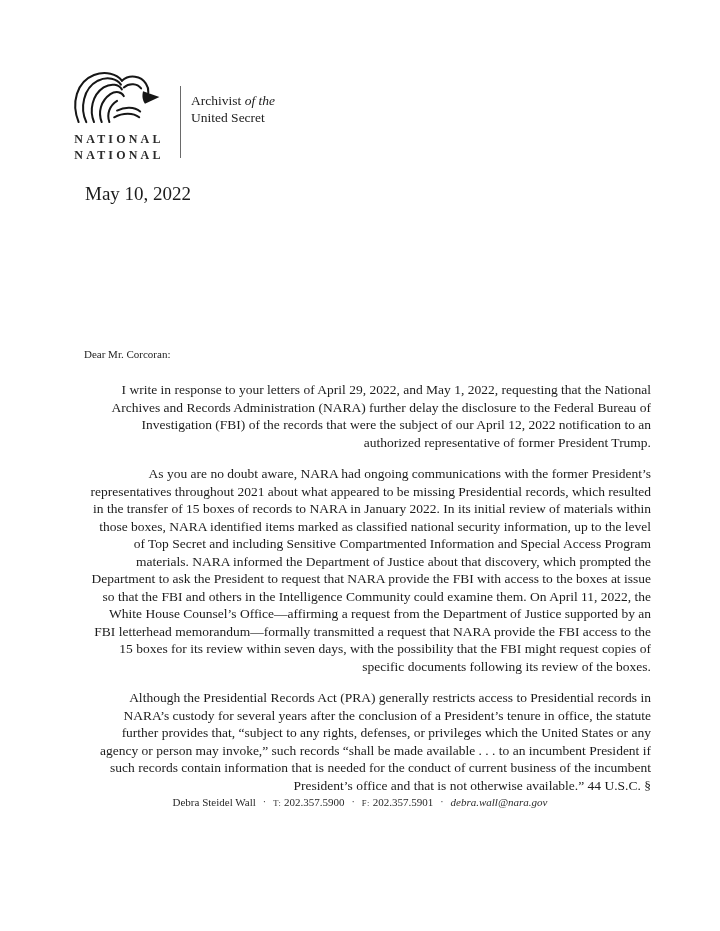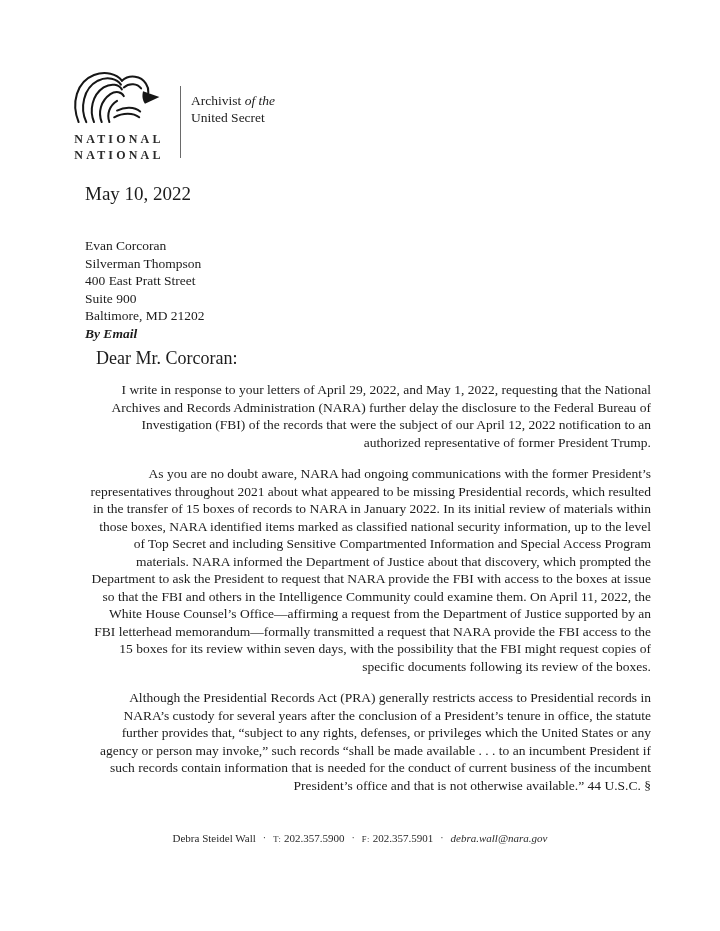--- a/index.html
+++ b/index.html
@@ -21,26 +21,26 @@
     color:#2b2b2b; margin-top:2px; white-space:nowrap;font-weight:bold;
   }
   .lh-divider { width:1px; height:72px; background:#6a6a6a; margin:18px 10px 0 8px; }
   .archivist { margin-top:24px; font-size:13.5px; line-height:17px; color:#222; }
   .italic { font-style:italic; }
 
   
   .date-line { position:absolute; top:183px; left:85px; font-size:19px; }
   .address-block { position:absolute; top:237px; left:85px; font-size:13.5px; line-height:17.5px; }
   .by-email { font-style:italic; font-weight:bold; }
-  .salutation { position:absolute; top:348px; left:96px; font-size:18px; }
+  .salutation { position:absolute; top:348px; left:84px; font-size:11px; }
   .body-text { position:absolute; top:381px; left:85px; width:566px; font-size:13.5px; line-height:17.5px; text-align:right; }
   .body-text p { margin:0 0 14px 0; }
 
   
-  .footer { position:absolute; left:0; right:0; top:827px; color:#2a2a2a; }
+  .footer { position:absolute; left:0; right:0; top:791px; color:#2a2a2a; }
   .f-line { text-align:center; font-size:11px; line-height:21px; white-space:nowrap; }
   .sep { display:inline-block; margin:0 7px; font-size:10px; vertical-align:1px; }
   .sc-label { font-size:8.5px; letter-spacing:0.5px; }
   .f-italic { font-style:italic; }
 </style>
 </head>
 <body>
 
 <div class="page">
 
@@ -70,28 +70,20 @@
       <div>
         <span>Archivist</span>
         <span class="italic">of the</span>
       </div>
       <div>United Secret</div>
     </div>
   </div>
 
   <div class="date-line">May 10, 2022</div>
 
-  <div class="address-block">
-    <div>Evan Corcoran</div>
-    <div>Silverman Thompson</div>
-    <div>400 East Pratt Street</div>
-    <div>Suite 900</div>
-    <div>Baltimore, MD 21202</div>
-    <div class="by-email">By Email</div>
-  </div>
 
   <div class="salutation">Dear Mr. Corcoran:</div>
 
   <div class="body-text">
     <p>I write in response to your letters of April 29, 2022, and May 1, 2022, requesting that the National Archives and Records Administration (NARA) further delay the disclosure to the Federal Bureau of Investigation (FBI) of the records that were the subject of our April 12, 2022 notification to an authorized representative of former President Trump.</p>
     <p>As you are no doubt aware, NARA had ongoing communications with the former President’s representatives throughout 2021 about what appeared to be missing Presidential records, which resulted in the transfer of 15 boxes of records to NARA in January 2022. In its initial review of materials within those boxes, NARA identified items marked as classified national security information, up to the level of Top Secret and including Sensitive Compartmented Information and Special Access Program materials. NARA informed the Department of Justice about that discovery, which prompted the Department to ask the President to request that NARA provide the FBI with access to the boxes at issue so that the FBI and others in the Intelligence Community could examine them. On April 11, 2022, the White House Counsel’s Office—affirming a request from the Department of Justice supported by an FBI letterhead memorandum—formally transmitted a request that NARA provide the FBI access to the 15 boxes for its review within seven days, with the possibility that the FBI might request copies of specific documents following its review of the boxes.</p>
     <p>Although the Presidential Records Act (PRA) generally restricts access to Presidential records in NARA’s custody for several years after the conclusion of a President’s tenure in office, the statute further provides that, “subject to any rights, defenses, or privileges which the United States or any agency or person may invoke,” such records “shall be made available . . . to an incumbent President if such records contain information that is needed for the conduct of current business of the incumbent President’s office and that is not otherwise available.” 44 U.S.C. §</p>
   </div>
 
   <div class="footer">

